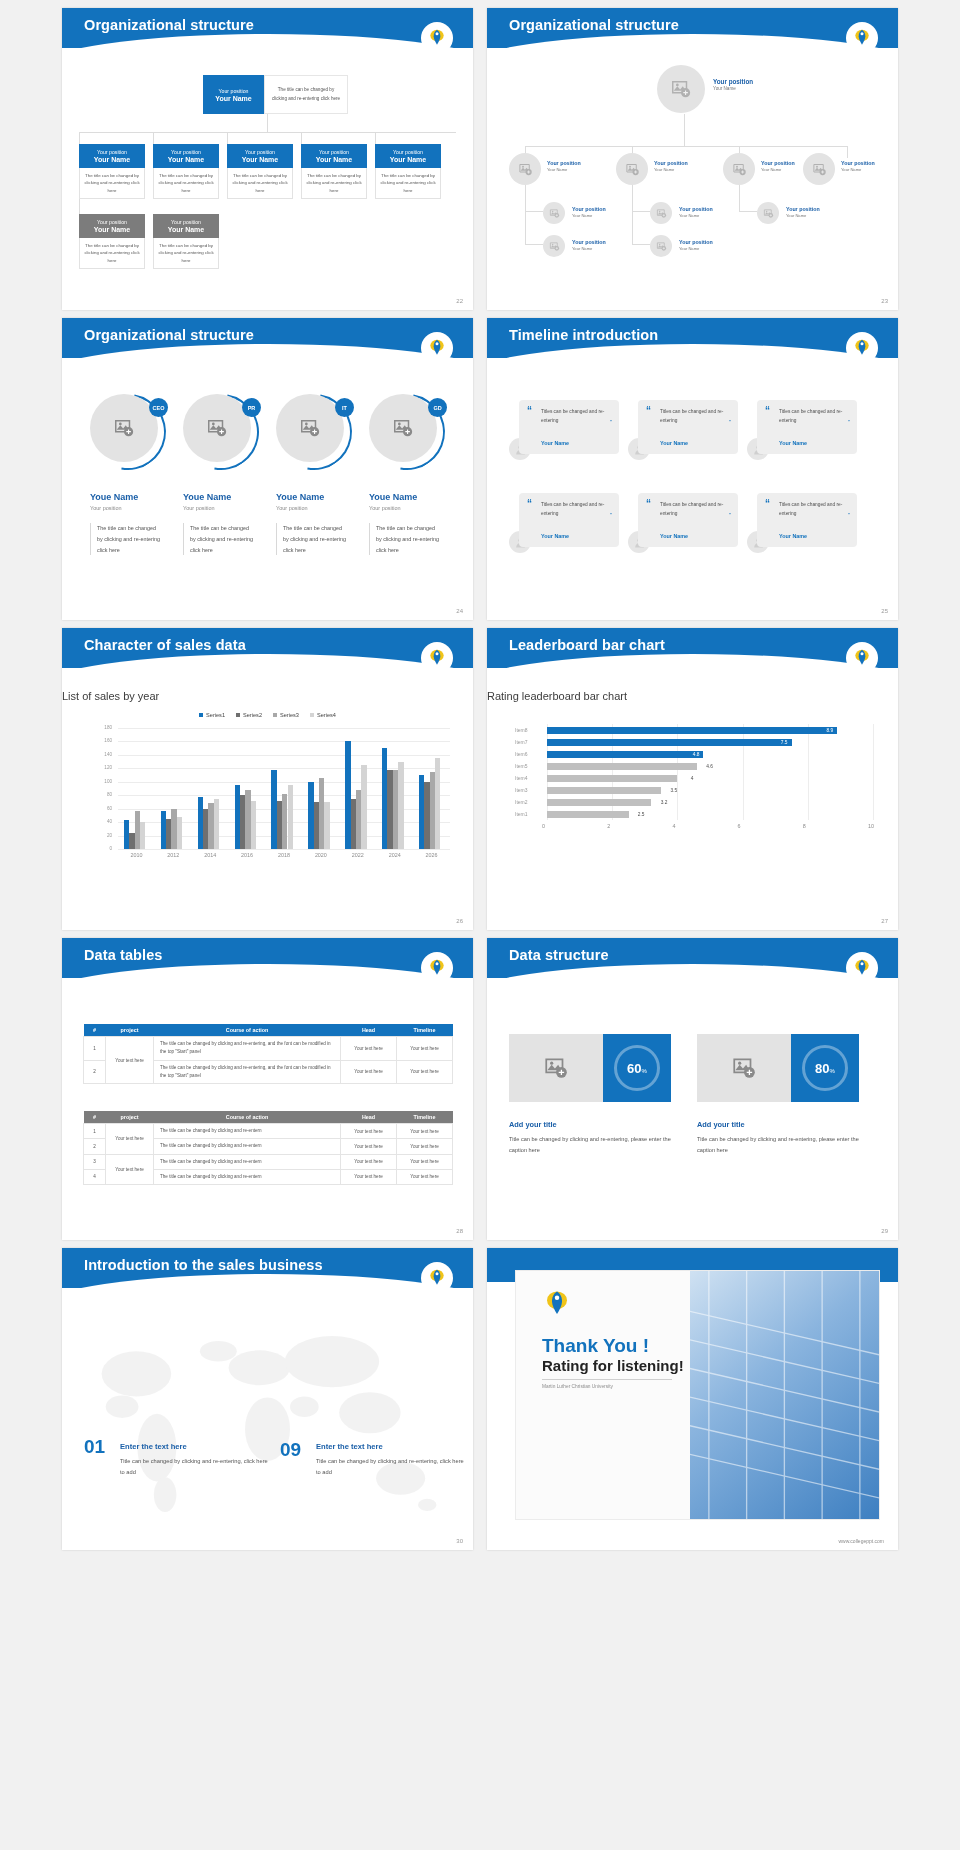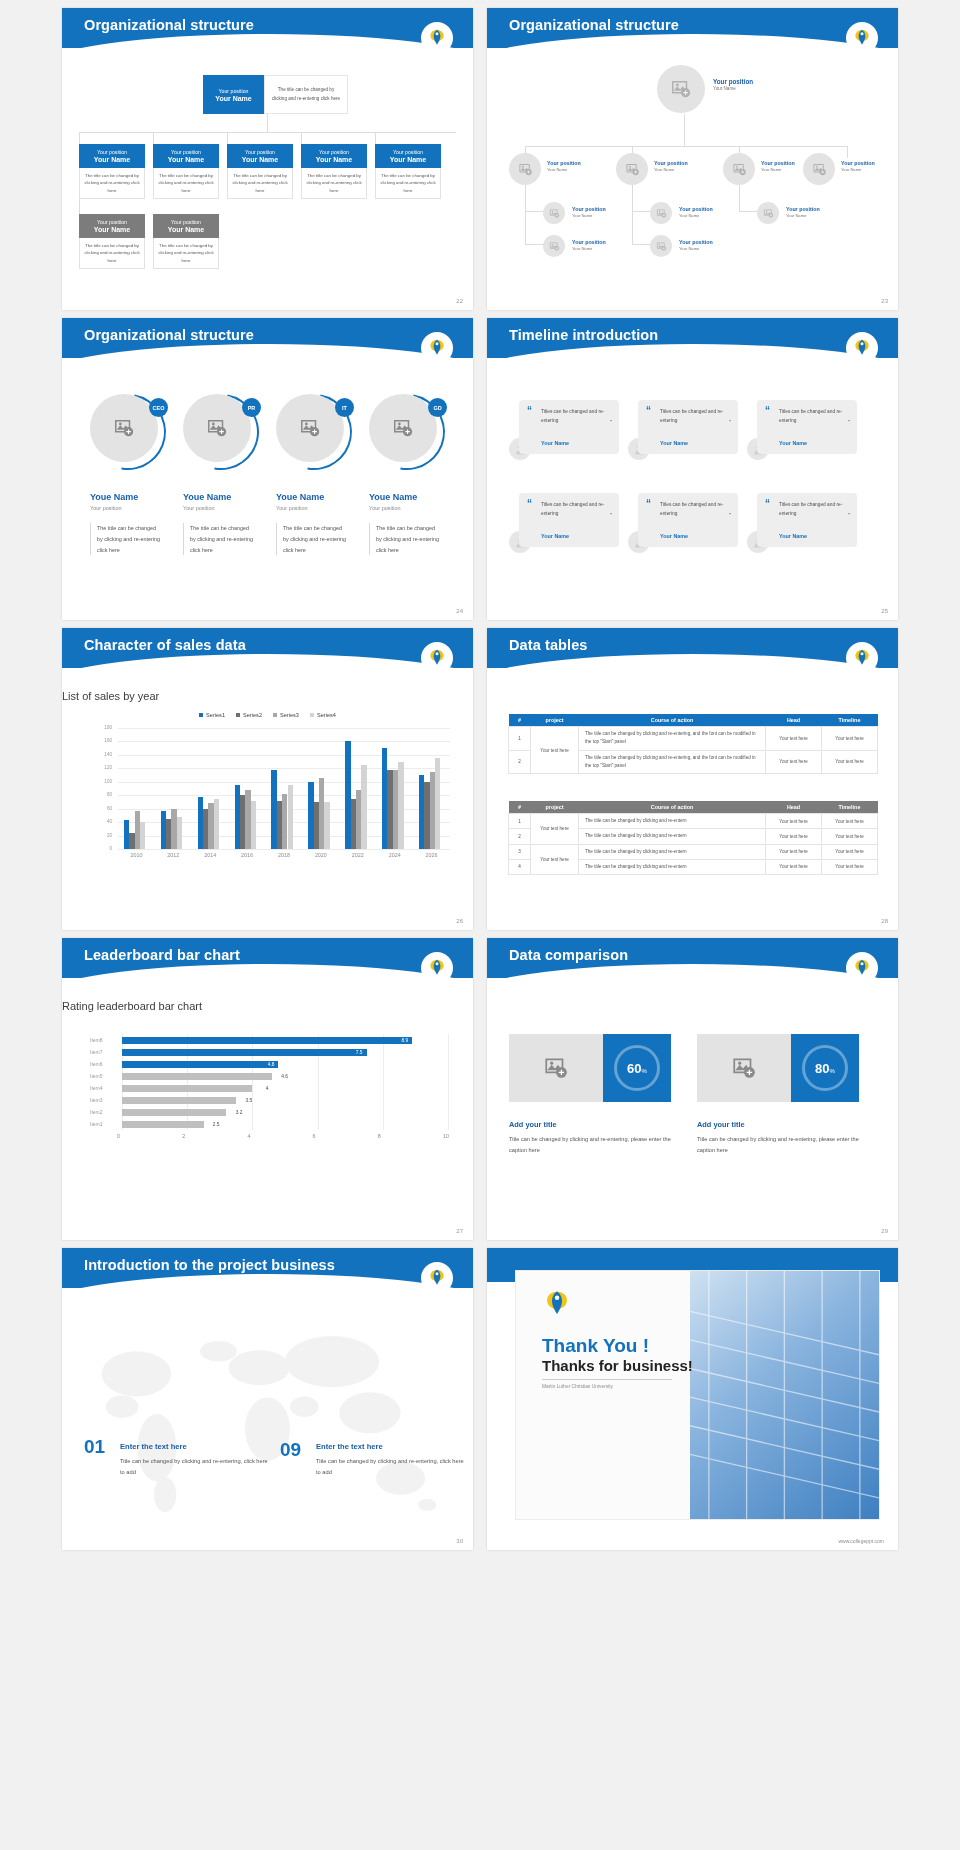--- a/index.html
+++ b/index.html
@@ -688,20 +688,83 @@
         <div class="xt" style="left: 315.111px; width: 36.8889px; top: 124px;">2026</div>
       </div>
     <div class="pno">26</div>
   </div>
 
   <div class="slide">
     <div class="band">
         <div class="fill"></div>
         <div class="curve"></div>
       </div>
+    <div class="stitle">Leaderboard bar chart</div>
+    <div class="logo">
+      <svg viewBox="0 0 24 24">
+          <ellipse cx="12" cy="9" rx="8" ry="7" fill="#f0c419"></ellipse>
+          <path d="M12 2c3 2 4 5 4 8s-2 7-4 10c-2-3-4-7-4-10s1-6 4-8z" fill="#1272bd"></path>
+          <circle cx="12" cy="7" r="1.8" fill="#fff"></circle>
+        </svg>
+    </div>
+    <div class="ch-title" style="top:62px;">Rating leaderboard bar chart</div>
+    <div class="plot" id="plot27" style="left:26px; top:96px; width:360px; height:110px;">
+        <div class="lb-vgrid" style="left: 34px; top: 0px; height: 96px;"></div>
+        <div class="lb-ax" style="left: 29px; top: 99px;">0</div>
+        <div class="lb-vgrid" style="left: 99.2px; top: 0px; height: 96px;"></div>
+        <div class="lb-ax" style="left: 94.2px; top: 99px;">2</div>
+        <div class="lb-vgrid" style="left: 164.4px; top: 0px; height: 96px;"></div>
+        <div class="lb-ax" style="left: 159.4px; top: 99px;">4</div>
+        <div class="lb-vgrid" style="left: 229.6px; top: 0px; height: 96px;"></div>
+        <div class="lb-ax" style="left: 224.6px; top: 99px;">6</div>
+        <div class="lb-vgrid" style="left: 294.8px; top: 0px; height: 96px;"></div>
+        <div class="lb-ax" style="left: 289.8px; top: 99px;">8</div>
+        <div class="lb-vgrid" style="left: 360px; top: 0px; height: 96px;"></div>
+        <div class="lb-ax" style="left: 355px; top: 99px;">10</div>
+        <div class="lb-lab" style="left: 2px; top: 3.14px;">Item8</div>
+        <div class="lb-row" style="left: 34px; top: 2.64px; width: 290.14px; background: rgb(18, 114, 189); position: absolute;">
+          <span class="lb-val">8.9</span>
+        </div>
+        <div class="lb-lab" style="left: 2px; top: 15.14px;">Item7</div>
+        <div class="lb-row" style="left: 34px; top: 14.64px; width: 244.5px; background: rgb(18, 114, 189); position: absolute;">
+          <span class="lb-val">7.5</span>
+        </div>
+        <div class="lb-lab" style="left: 2px; top: 27.14px;">Item6</div>
+        <div class="lb-row" style="left: 34px; top: 26.64px; width: 156.48px; background: rgb(18, 114, 189); position: absolute;">
+          <span class="lb-val">4.8</span>
+        </div>
+        <div class="lb-lab" style="left: 2px; top: 39.14px;">Item5</div>
+        <div class="lb-row" style="left: 34px; top: 38.64px; width: 149.96px; background: rgb(191, 191, 191); position: absolute;">
+          <span class="lb-val dk">4.6</span>
+        </div>
+        <div class="lb-lab" style="left: 2px; top: 51.14px;">Item4</div>
+        <div class="lb-row" style="left: 34px; top: 50.64px; width: 130.4px; background: rgb(191, 191, 191); position: absolute;">
+          <span class="lb-val dk">4</span>
+        </div>
+        <div class="lb-lab" style="left: 2px; top: 63.14px;">Item3</div>
+        <div class="lb-row" style="left: 34px; top: 62.64px; width: 114.1px; background: rgb(191, 191, 191); position: absolute;">
+          <span class="lb-val dk">3.5</span>
+        </div>
+        <div class="lb-lab" style="left: 2px; top: 75.14px;">Item2</div>
+        <div class="lb-row" style="left: 34px; top: 74.64px; width: 104.32px; background: rgb(191, 191, 191); position: absolute;">
+          <span class="lb-val dk">3.2</span>
+        </div>
+        <div class="lb-lab" style="left: 2px; top: 87.14px;">Item1</div>
+        <div class="lb-row" style="left: 34px; top: 86.64px; width: 81.5px; background: rgb(191, 191, 191); position: absolute;">
+          <span class="lb-val dk">2.5</span>
+        </div>
+      </div>
+    <div class="pno">27</div>
+  </div>
+
+  <div class="slide">
+    <div class="band">
+        <div class="fill"></div>
+        <div class="curve"></div>
+      </div>
     <div class="stitle">Data tables</div>
     <div class="logo">
       <svg viewBox="0 0 24 24">
           <ellipse cx="12" cy="9" rx="8" ry="7" fill="#f0c419"></ellipse>
           <path d="M12 2c3 2 4 5 4 8s-2 7-4 10c-2-3-4-7-4-10s1-6 4-8z" fill="#1272bd"></path>
           <circle cx="12" cy="7" r="1.8" fill="#fff"></circle>
         </svg>
     </div>
 
     <table class="dt" style="left:21px; top:86px; width:370px;">
@@ -786,84 +849,21 @@
     </table>
 
     <div class="pno">28</div>
   </div>
 
   <div class="slide">
     <div class="band">
         <div class="fill"></div>
         <div class="curve"></div>
       </div>
-    <div class="stitle">Leaderboard bar chart</div>
-    <div class="logo">
-      <svg viewBox="0 0 24 24">
-          <ellipse cx="12" cy="9" rx="8" ry="7" fill="#f0c419"></ellipse>
-          <path d="M12 2c3 2 4 5 4 8s-2 7-4 10c-2-3-4-7-4-10s1-6 4-8z" fill="#1272bd"></path>
-          <circle cx="12" cy="7" r="1.8" fill="#fff"></circle>
-        </svg>
-    </div>
-    <div class="ch-title" style="top:62px;">Rating leaderboard bar chart</div>
-    <div class="plot" id="plot27" style="left:26px; top:96px; width:360px; height:110px;">
-        <div class="lb-vgrid" style="left: 34px; top: 0px; height: 96px;"></div>
-        <div class="lb-ax" style="left: 29px; top: 99px;">0</div>
-        <div class="lb-vgrid" style="left: 99.2px; top: 0px; height: 96px;"></div>
-        <div class="lb-ax" style="left: 94.2px; top: 99px;">2</div>
-        <div class="lb-vgrid" style="left: 164.4px; top: 0px; height: 96px;"></div>
-        <div class="lb-ax" style="left: 159.4px; top: 99px;">4</div>
-        <div class="lb-vgrid" style="left: 229.6px; top: 0px; height: 96px;"></div>
-        <div class="lb-ax" style="left: 224.6px; top: 99px;">6</div>
-        <div class="lb-vgrid" style="left: 294.8px; top: 0px; height: 96px;"></div>
-        <div class="lb-ax" style="left: 289.8px; top: 99px;">8</div>
-        <div class="lb-vgrid" style="left: 360px; top: 0px; height: 96px;"></div>
-        <div class="lb-ax" style="left: 355px; top: 99px;">10</div>
-        <div class="lb-lab" style="left: 2px; top: 3.14px;">Item8</div>
-        <div class="lb-row" style="left: 34px; top: 2.64px; width: 290.14px; background: rgb(18, 114, 189); position: absolute;">
-          <span class="lb-val">8.9</span>
-        </div>
-        <div class="lb-lab" style="left: 2px; top: 15.14px;">Item7</div>
-        <div class="lb-row" style="left: 34px; top: 14.64px; width: 244.5px; background: rgb(18, 114, 189); position: absolute;">
-          <span class="lb-val">7.5</span>
-        </div>
-        <div class="lb-lab" style="left: 2px; top: 27.14px;">Item6</div>
-        <div class="lb-row" style="left: 34px; top: 26.64px; width: 156.48px; background: rgb(18, 114, 189); position: absolute;">
-          <span class="lb-val">4.8</span>
-        </div>
-        <div class="lb-lab" style="left: 2px; top: 39.14px;">Item5</div>
-        <div class="lb-row" style="left: 34px; top: 38.64px; width: 149.96px; background: rgb(191, 191, 191); position: absolute;">
-          <span class="lb-val dk">4.6</span>
-        </div>
-        <div class="lb-lab" style="left: 2px; top: 51.14px;">Item4</div>
-        <div class="lb-row" style="left: 34px; top: 50.64px; width: 130.4px; background: rgb(191, 191, 191); position: absolute;">
-          <span class="lb-val dk">4</span>
-        </div>
-        <div class="lb-lab" style="left: 2px; top: 63.14px;">Item3</div>
-        <div class="lb-row" style="left: 34px; top: 62.64px; width: 114.1px; background: rgb(191, 191, 191); position: absolute;">
-          <span class="lb-val dk">3.5</span>
-        </div>
-        <div class="lb-lab" style="left: 2px; top: 75.14px;">Item2</div>
-        <div class="lb-row" style="left: 34px; top: 74.64px; width: 104.32px; background: rgb(191, 191, 191); position: absolute;">
-          <span class="lb-val dk">3.2</span>
-        </div>
-        <div class="lb-lab" style="left: 2px; top: 87.14px;">Item1</div>
-        <div class="lb-row" style="left: 34px; top: 86.64px; width: 81.5px; background: rgb(191, 191, 191); position: absolute;">
-          <span class="lb-val dk">2.5</span>
-        </div>
-      </div>
-    <div class="pno">27</div>
-  </div>
-
-  <div class="slide">
-    <div class="band">
-        <div class="fill"></div>
-        <div class="curve"></div>
-      </div>
-    <div class="stitle">Data comparison</div>
+    <div class="stitle">Data structure</div>
     <div class="logo">
       <svg viewBox="0 0 24 24">
           <ellipse cx="12" cy="9" rx="8" ry="7" fill="#f0c419"></ellipse>
           <path d="M12 2c3 2 4 5 4 8s-2 7-4 10c-2-3-4-7-4-10s1-6 4-8z" fill="#1272bd"></path>
           <circle cx="12" cy="7" r="1.8" fill="#fff"></circle>
         </svg>
     </div>
 
     <div class="dc-img" style="left:22px; top:96px; width:94px; height:68px;">
       <svg width="26" height="26" viewBox="0 0 24 24" fill="#8a8a8a">
@@ -924,21 +924,21 @@
             <ellipse cx="152" cy="56" rx="18" ry="10"></ellipse>
           <ellipse cx="236" cy="110" rx="14" ry="10"></ellipse>
             <ellipse cx="356" cy="206" rx="9" ry="6"></ellipse>
         </g>
       </svg>
     </div>
     <div class="band">
         <div class="fill"></div>
         <div class="curve"></div>
       </div>
-    <div class="stitle">Introduction to the project business</div>
+    <div class="stitle">Introduction to the sales business</div>
     <div class="logo">
       <svg viewBox="0 0 24 24">
           <ellipse cx="12" cy="9" rx="8" ry="7" fill="#f0c419"></ellipse>
           <path d="M12 2c3 2 4 5 4 8s-2 7-4 10c-2-3-4-7-4-10s1-6 4-8z" fill="#1272bd"></path>
           <circle cx="12" cy="7" r="1.8" fill="#fff"></circle>
         </svg>
     </div>
 
     <div class="bignum" style="left:22px; top:188px;">01</div>
     <div class="bg-h" style="left:58px; top:194px;">Enter the text here</div>
@@ -973,21 +973,21 @@
           </svg>
         </div>
         <div class="ty-logo">
           <svg viewBox="0 0 24 24">
               <ellipse cx="12" cy="9" rx="8" ry="7" fill="#f0c419"></ellipse>
               <path d="M12 2c3 2 4 5 4 8s-2 7-4 10c-2-3-4-7-4-10s1-6 4-8z" fill="#1272bd"></path>
               <circle cx="12" cy="7" r="1.8" fill="#fff"></circle>
             </svg>
         </div>
         <div class="ty-t1">Thank You !</div>
-        <div class="ty-t2">Thanks for business!</div>
+        <div class="ty-t2">Rating for listening!</div>
         <div class="ty-rule"></div>
         <div class="ty-sub">Martin Luther Christian University</div>
       </div>
       <div class="ty-url">www.collegeppt.com</div>
     </div>
   </div>
 
 </div>
 
 </body></html>

